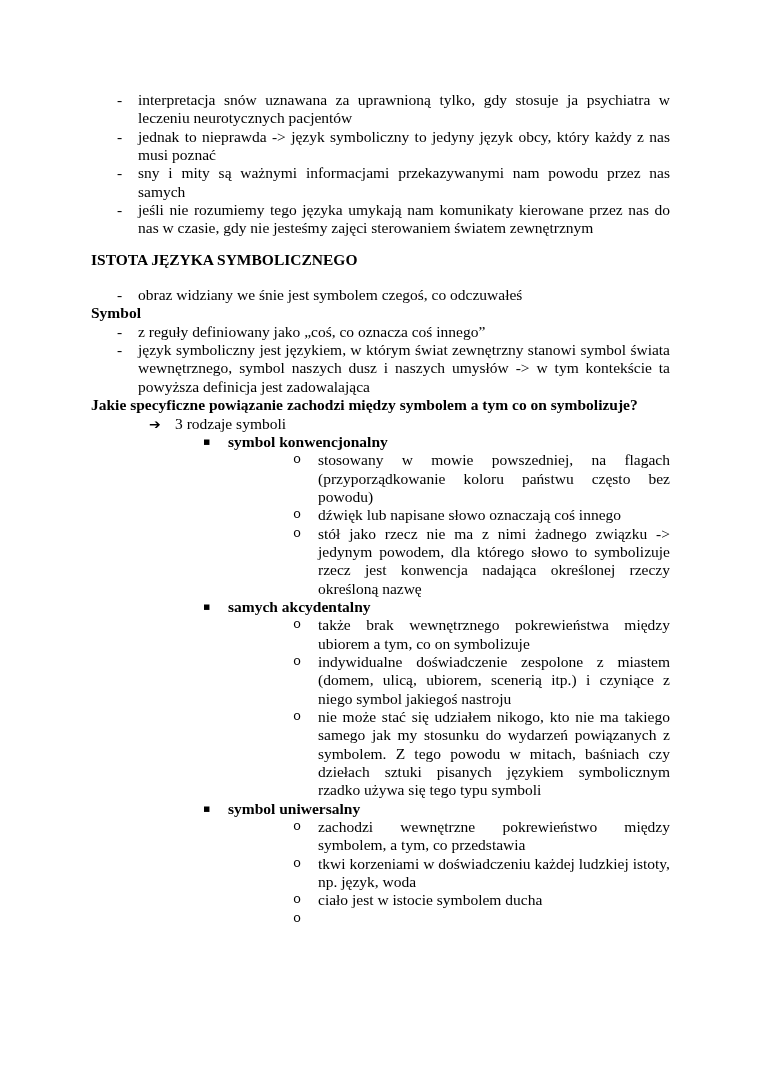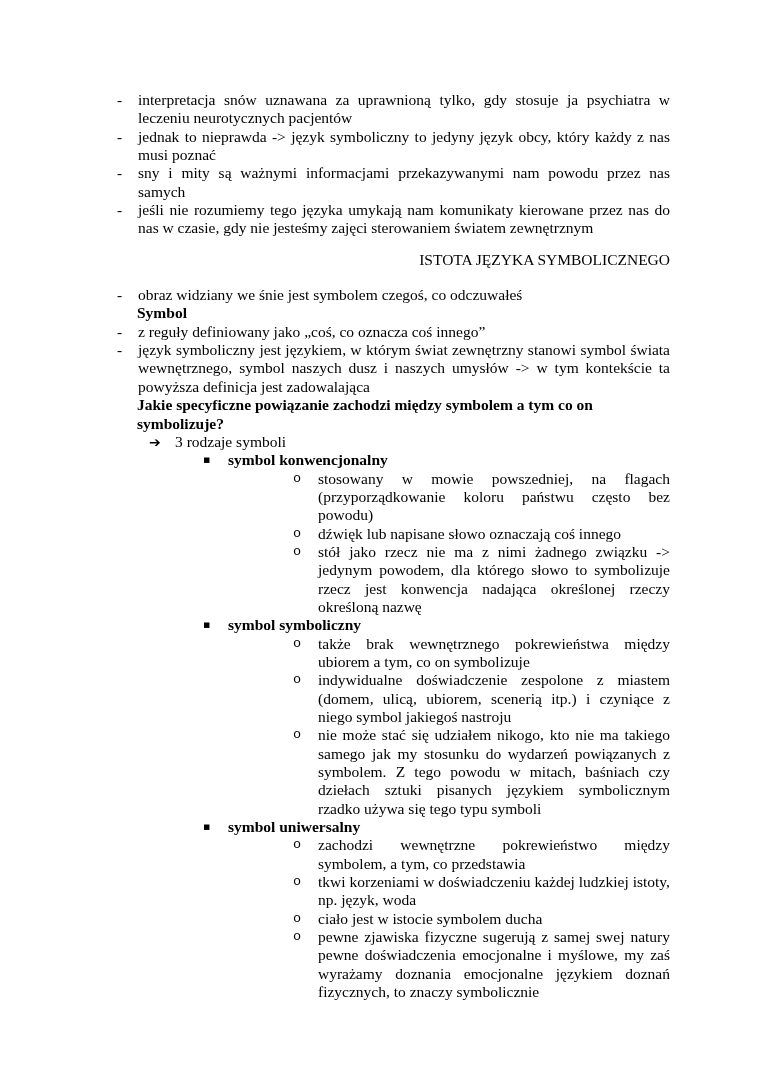--- a/index.html
+++ b/index.html
@@ -39,22 +39,22 @@
   }
 
   
   .oli { padding-left: 227px; }
   .oli > .marker {
     left: 202px;
     font-family: "Liberation Mono", "DejaVu Sans Mono", monospace;
     font-size: 13.5px;
   }
 
-  .h1 { font-weight: normal; text-align: right; }
-  .b  { font-weight: bold; margin-left: 46px; }
+  .h1 { font-weight: bold; }
+  .b  { font-weight: bold; }
 
   .gap-a { height: 13px; }
   .gap-b { height: 17px; }
 </style>
 </head>
 <body>
 
 <div class="page">
 
   <div class="li dash">
@@ -102,21 +102,21 @@
     <span class="marker">o</span><span class="txt">stosowany w mowie powszedniej, na flagach (przyporządkowanie koloru państwu często bez powodu)</span>
   </div>
   <div class="li oli">
     <span class="marker">o</span><span class="txt">dźwięk lub napisane słowo oznaczają coś innego</span>
   </div>
   <div class="li oli">
     <span class="marker">o</span><span class="txt">stół jako rzecz nie ma z nimi żadnego związku -&gt; jedynym powodem, dla którego słowo to symbolizuje rzecz jest konwencja nadająca określonej rzeczy określoną nazwę</span>
   </div>
 
   <div class="li sq">
-    <span class="marker">▪</span><span class="txt">symbol symboliczny</span>
+    <span class="marker">▪</span><span class="txt">samych akcydentalny</span>
   </div>
   <div class="li oli">
     <span class="marker">o</span><span class="txt">także brak wewnętrznego pokrewieństwa między ubiorem a tym, co on symbolizuje</span>
   </div>
   <div class="li oli">
     <span class="marker">o</span><span class="txt">indywidualne doświadczenie zespolone z miastem (domem, ulicą, ubiorem, scenerią itp.) i czyniące z niego symbol jakiegoś nastroju</span>
   </div>
   <div class="li oli">
     <span class="marker">o</span><span class="txt">nie może stać się udziałem nikogo, kto nie ma takiego samego jak my stosunku do wydarzeń powiązanych z symbolem. Z tego powodu w mitach, baśniach czy dziełach sztuki pisanych językiem symbolicznym rzadko używa się tego typu symboli</span>
   </div>
@@ -127,16 +127,16 @@
   <div class="li oli">
     <span class="marker">o</span><span class="txt">zachodzi wewnętrzne pokrewieństwo między symbolem, a tym, co przedstawia</span>
   </div>
   <div class="li oli">
     <span class="marker">o</span><span class="txt">tkwi korzeniami w doświadczeniu każdej ludzkiej istoty, np. język, woda</span>
   </div>
   <div class="li oli">
     <span class="marker">o</span><span class="txt">ciało jest w istocie symbolem ducha</span>
   </div>
   <div class="li oli">
-    <span class="marker">o</span><span class="txt">pewne zjawiska fizyczne sugerują z samej swej natury pewne doświadczenia emocjonalne i myślowe, my zaś wyrażamy doznania emocjonalne językiem doznań fizycznych, to znaczy symbolicznie</span>
+    <span class="marker">o</span>
   </div>
 
 </div>
 
 </body></html>

